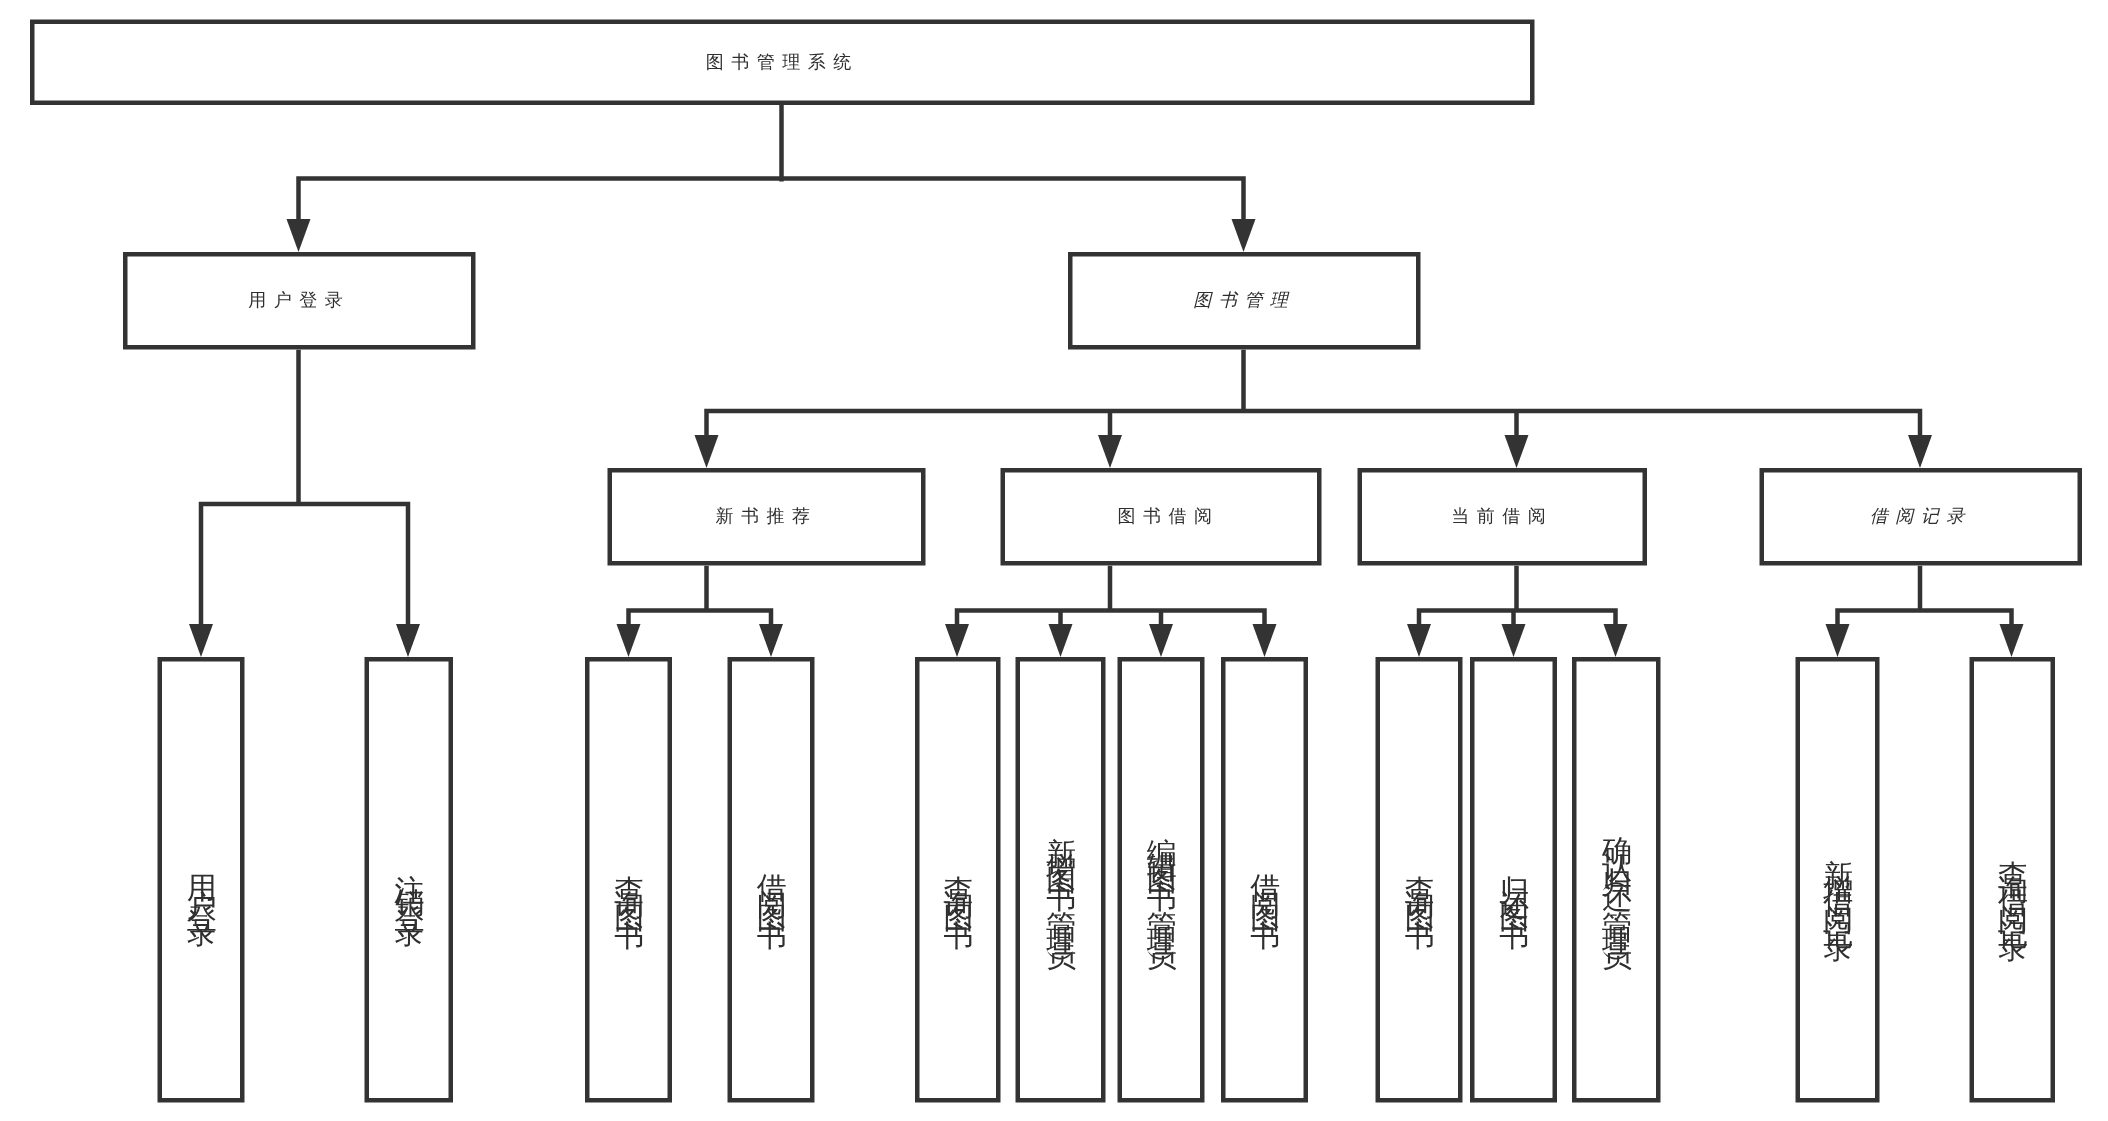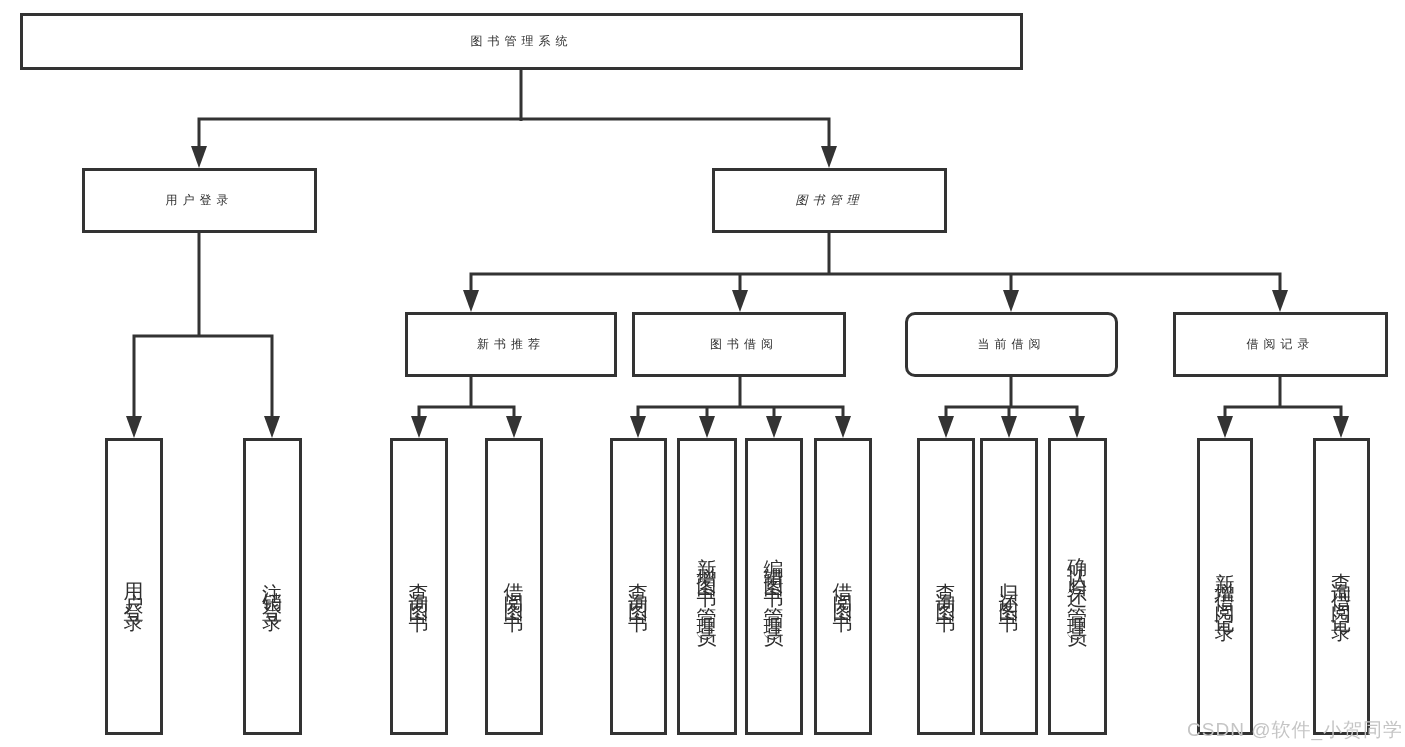--- a/index.html
+++ b/index.html
@@ -131,27 +131,27 @@
   <div class="hbox" style="left:82px;top:168px;width:235px;height:65px;">
     <span>用户登录</span>
   </div>
   <div class="hbox" style="left:712px;top:168px;width:235px;height:65px;font-style:italic;">
     <span>图书管理</span>
   </div>
 
   <div class="hbox" style="left:365px;top:312px;width:212px;height:65px;margin-left:40px;">
     <span>新书推荐</span>
   </div>
-  <div class="hbox" style="left:632px;top:312px;width:214px;height:65px;padding-left:10px;">
+  <div class="hbox" style="left:667px;top:312px;width:214px;height:65px;padding-left:10px;">
     <span>图书借阅</span>
   </div>
-  <div class="hbox" style="left:905px;top:312px;width:213px;height:65px;border-radius:10px;">
+  <div class="hbox" style="left:905px;top:312px;width:193px;height:65px;">
     <span>当前借阅</span>
   </div>
-  <div class="hbox" style="left:1173px;top:312px;width:215px;height:65px;">
+  <div class="hbox" style="left:1173px;top:312px;width:215px;height:65px;font-style:italic;">
     <span>借阅记录</span>
   </div>
 
   <div class="vbox" style="left:105px;width:58px;">
     <span>用户登录</span>
   </div>
   <div class="vbox" style="left:243px;width:59px;">
     <span>注销登录</span>
   </div>
   <div class="vbox" style="left:390px;width:58px;">
@@ -181,14 +181,13 @@
   <div class="vbox" style="left:1048px;width:59px;">
     <span>确认归还（管理员）</span>
   </div>
   <div class="vbox" style="left:1197px;width:56px;">
     <span>新增借阅记录</span>
   </div>
   <div class="vbox" style="left:1313px;width:57px;">
     <span>查询借阅记录</span>
   </div>
 
-  <div class="watermark">CSDN @软件_小贺同学</div>
 </div>
 
 </body></html>

